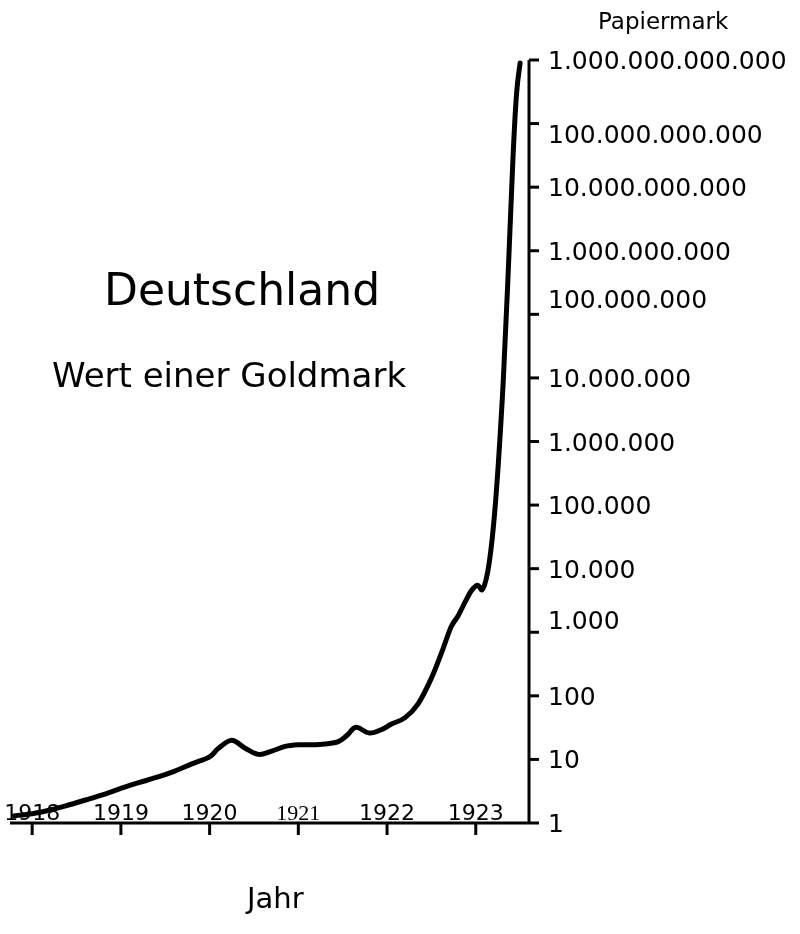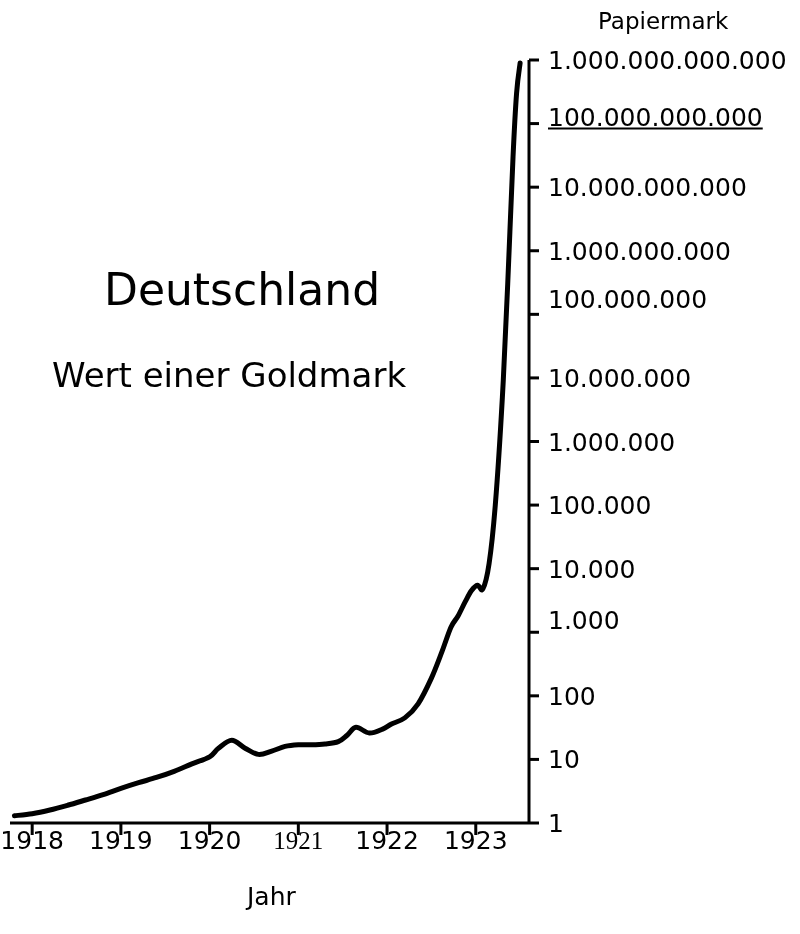--- a/index.html
+++ b/index.html
@@ -38,27 +38,27 @@
     top: 10px;
   }
   
   .ytick {
     font-size: 25px;
     left: 548px;
     transform: translateY(-50%);
   }
   
   .xtick {
-    font-size: 25px;
+    font-size: 22px;
     transform: translateX(-50%);
-    top: 828px;
+    top: 802px;
   }
   
   #xaxis-title {
-    font-size: 25px;
+    font-size: 29px;
     left: 247px;
     top: 884px;
   }
   
   #title-main {
     font-size: 44px;
     left: 104px;
     top: 268px;
   }
   #subtitle-line1 {
@@ -125,21 +125,21 @@
       <div class="txt ytick" style="top: 759.417px;">10</div>
       <div class="txt ytick" style="top: 695.833px;">100</div>
       <div class="txt ytick" style="top: 620px;">1.000</div>
       <div class="txt ytick" style="top: 568.667px;">10.000</div>
       <div class="txt ytick" style="top: 505.083px;">100.000</div>
       <div class="txt ytick" style="top: 441.5px;">1.000.000</div>
       <div class="txt ytick" style="top: 377.917px;">10.000.000</div>
       <div class="txt ytick" style="top: 299px;">100.000.000</div>
       <div class="txt ytick" style="top: 250.75px;">1.000.000.000</div>
       <div class="txt ytick" style="top: 187.167px;">10.000.000.000</div>
-      <div class="txt ytick" style="top: 117px; text-decoration: underline;">100.000.000.000</div>
+      <div class="txt ytick" style="top: 134px;">100.000.000.000</div>
       <div class="txt ytick" style="top: 60px;">1.000.000.000.000</div>
     </div>
   <div id="xtick-labels">
       <div class="txt xtick" style="left: 32.1795px;">1918</div>
       <div class="txt xtick" style="left: 120.897px; text-align: right;">1919</div>
       <div class="txt xtick" style="left: 209.615px;">1920</div>
       <div class="txt xtick" style="left: 298.333px; font-family: Liberation Serif, serif;">1921</div>
       <div class="txt xtick" style="left: 387.051px;">1922</div>
       <div class="txt xtick" style="left: 475.769px;">1923</div>
     </div>

